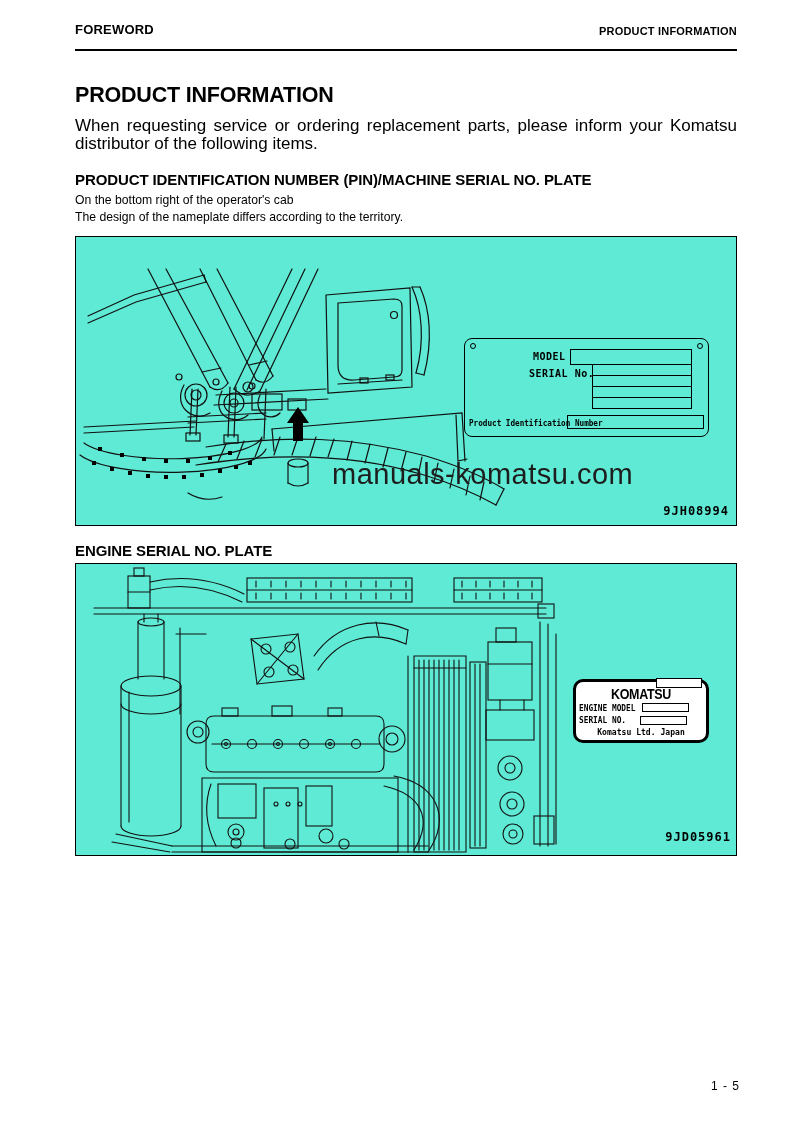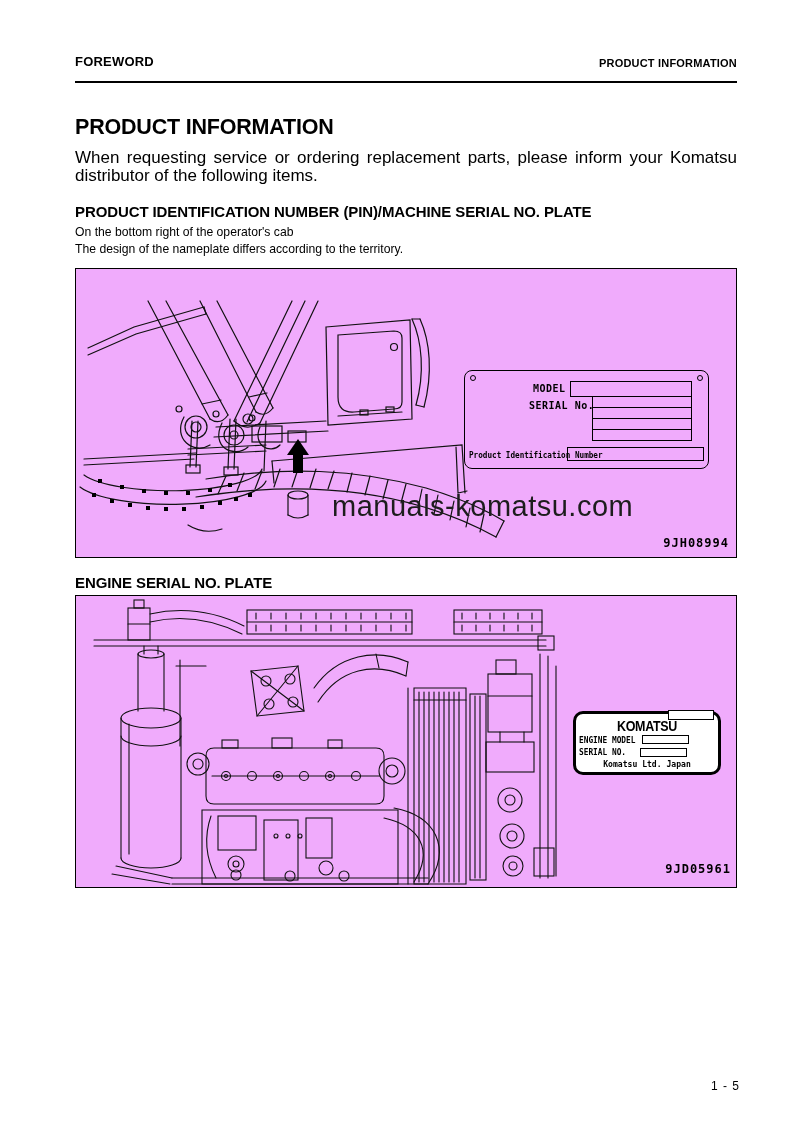--- a/index.html
+++ b/index.html
@@ -4,21 +4,21 @@
 <style>
   * { margin: 0; padding: 0; box-sizing: border-box; }
   html, body { background: #ffffff; }
   body {
     width: 793px; height: 1123px;
     position: relative;
     font-family: "Liberation Sans", sans-serif;
     color: #000;
     overflow: hidden;
   }
-  .page { position: absolute; inset: 0; padding: 54px 56px 0 75px; }
+  .page { position: absolute; inset: 0; padding: 22px 56px 0 75px; }
 
   
   .doc-header {
     display: flex; justify-content: space-between; align-items: flex-end;
     border-bottom: 2px solid #000;
     padding-bottom: 12px;
   }
   .doc-header .hl { font-size: 13px; font-weight: bold; letter-spacing: 0.2px; }
   .doc-header .hr { font-size: 11px; font-weight: bold; letter-spacing: 0.2px; }
 
@@ -30,21 +30,21 @@
   h2.sec1 { margin-top: 19px; }
   h2.sec2 { margin-top: 16px; }
   p.body-line { font-size: 12.2px; line-height: 17px; }
   p.bl1 { margin-top: 4px; }
 
   
   .fig {
     position: relative;
     width: 662px;
     border: 1px solid #000;
-    background: #f0abfc;
+    background: #5eead4;
   }
   .fig1 { margin-top: 10px; height: 290px; }
   .fig2 { margin-top: 4px; height: 293px; }
   .fig svg { position: absolute; left: 0; top: 0; }
 
   .figcode {
     position: absolute;
     font-family: "DejaVu Sans Mono", monospace;
     font-size: 12px; font-weight: bold; letter-spacing: 1px;
     transform: scaleY(1.05);
@@ -81,21 +81,21 @@
   .pp-pin-label {
     position: absolute; left: 4px; top: 79px;
     font-size: 8.5px; font-weight: bold;
     transform: scaleX(0.9); transform-origin: left center; white-space: nowrap;
   }
   .pp-pin-box { position: absolute; left: 102px; top: 76px; width: 137px; height: 14px; border: 1px solid #000; }
 
   
   .engine-plate {
     position: absolute; left: 497px; top: 115px;
-    width: 148px; height: 64px;
+    width: 136px; height: 64px;
     border: 3px solid #000; border-radius: 10px;
     font-family: "DejaVu Sans Mono", monospace;
     background: #fff;
   }
   .ep-topbox {
     position: absolute; right: 4px; top: -4px;
     width: 46px; height: 10px;
     border: 1.5px solid #000; background: #fff;
   }
   .ep-brand {

